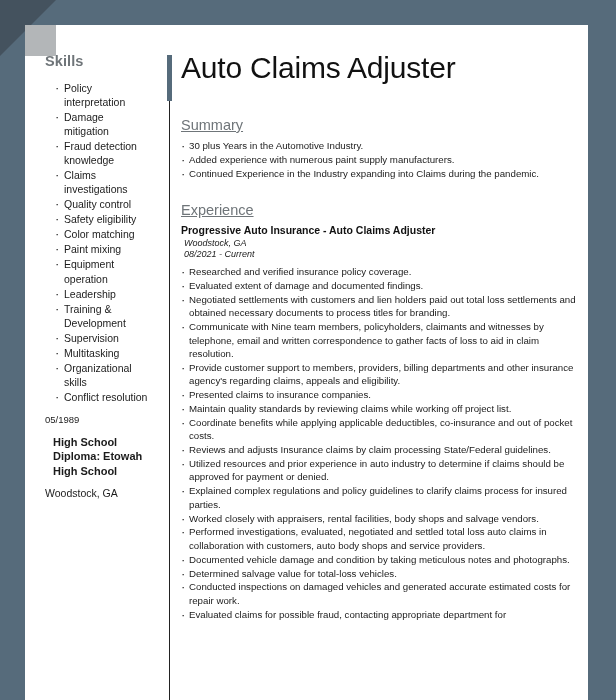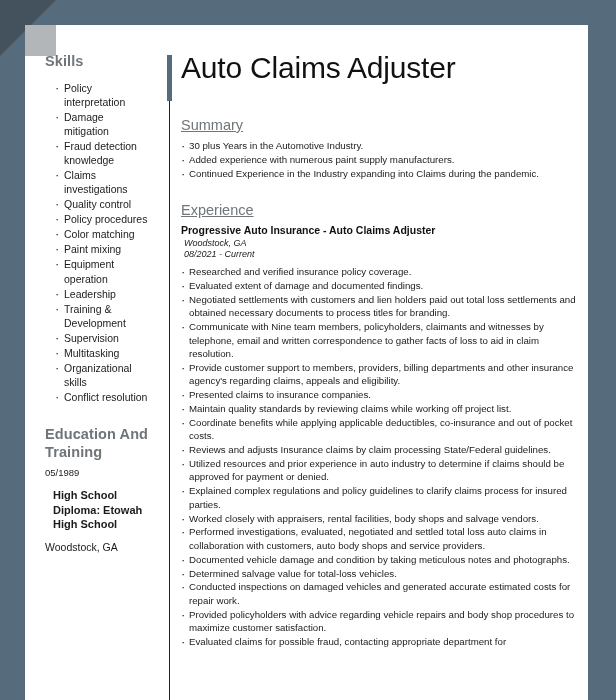--- a/index.html
+++ b/index.html
@@ -213,33 +213,32 @@
 
   <div id="sidebar">
 
     <h2 class="side-heading">Skills</h2>
     <ul class="side-list" id="skills-list">
       <li>Policy interpretation</li>
       <li>Damage mitigation</li>
       <li>Fraud detection knowledge</li>
       <li>Claims investigations</li>
       <li>Quality control</li>
-      <li>Policy procedures</li>
+      <li>Safety eligibility</li>
       <li>Color matching</li>
       <li>Paint mixing</li>
       <li>Equipment operation</li>
       <li>Leadership</li>
       <li>Training &amp; Development</li>
       <li>Supervision</li>
       <li>Multitasking</li>
       <li>Organizational skills</li>
       <li>Conflict resolution</li>
     </ul>
 
-    <h2 class="side-heading" id="education-heading">Education And Training</h2>
     <div class="edu-date">05/1989</div>
     <div class="edu-degree">High School Diploma: Etowah High School</div>
     <div class="edu-place">Woodstock, GA</div>
   </div>
 
   <div id="vertical-rule"></div>
   <div id="title-accent-bar"></div>
 
   <div id="main">
 
@@ -270,19 +269,18 @@
         <li>Maintain quality standards by reviewing claims while working off project list.</li>
         <li>Coordinate benefits while applying applicable deductibles, co-insurance and out of pocket costs.</li>
         <li>Reviews and adjusts Insurance claims by claim processing State/Federal guidelines.</li>
         <li>Utilized resources and prior experience in auto industry to determine if claims should be approved for payment or denied.</li>
         <li>Explained complex regulations and policy guidelines to clarify claims process for insured parties.</li>
         <li>Worked closely with appraisers, rental facilities, body shops and salvage vendors.</li>
         <li>Performed investigations, evaluated, negotiated and settled total loss auto claims in collaboration with customers, auto body shops and service providers.</li>
         <li>Documented vehicle damage and condition by taking meticulous notes and photographs.</li>
         <li>Determined salvage value for total-loss vehicles.</li>
         <li>Conducted inspections on damaged vehicles and generated accurate estimated costs for repair work.</li>
-        <li>Provided policyholders with advice regarding vehicle repairs and body shop procedures to maximize customer satisfaction.</li>
         <li>Evaluated claims for possible fraud, contacting appropriate department for</li>
       </ul>
     </div>
 
   </div>
 </div>
 
 </body></html>

